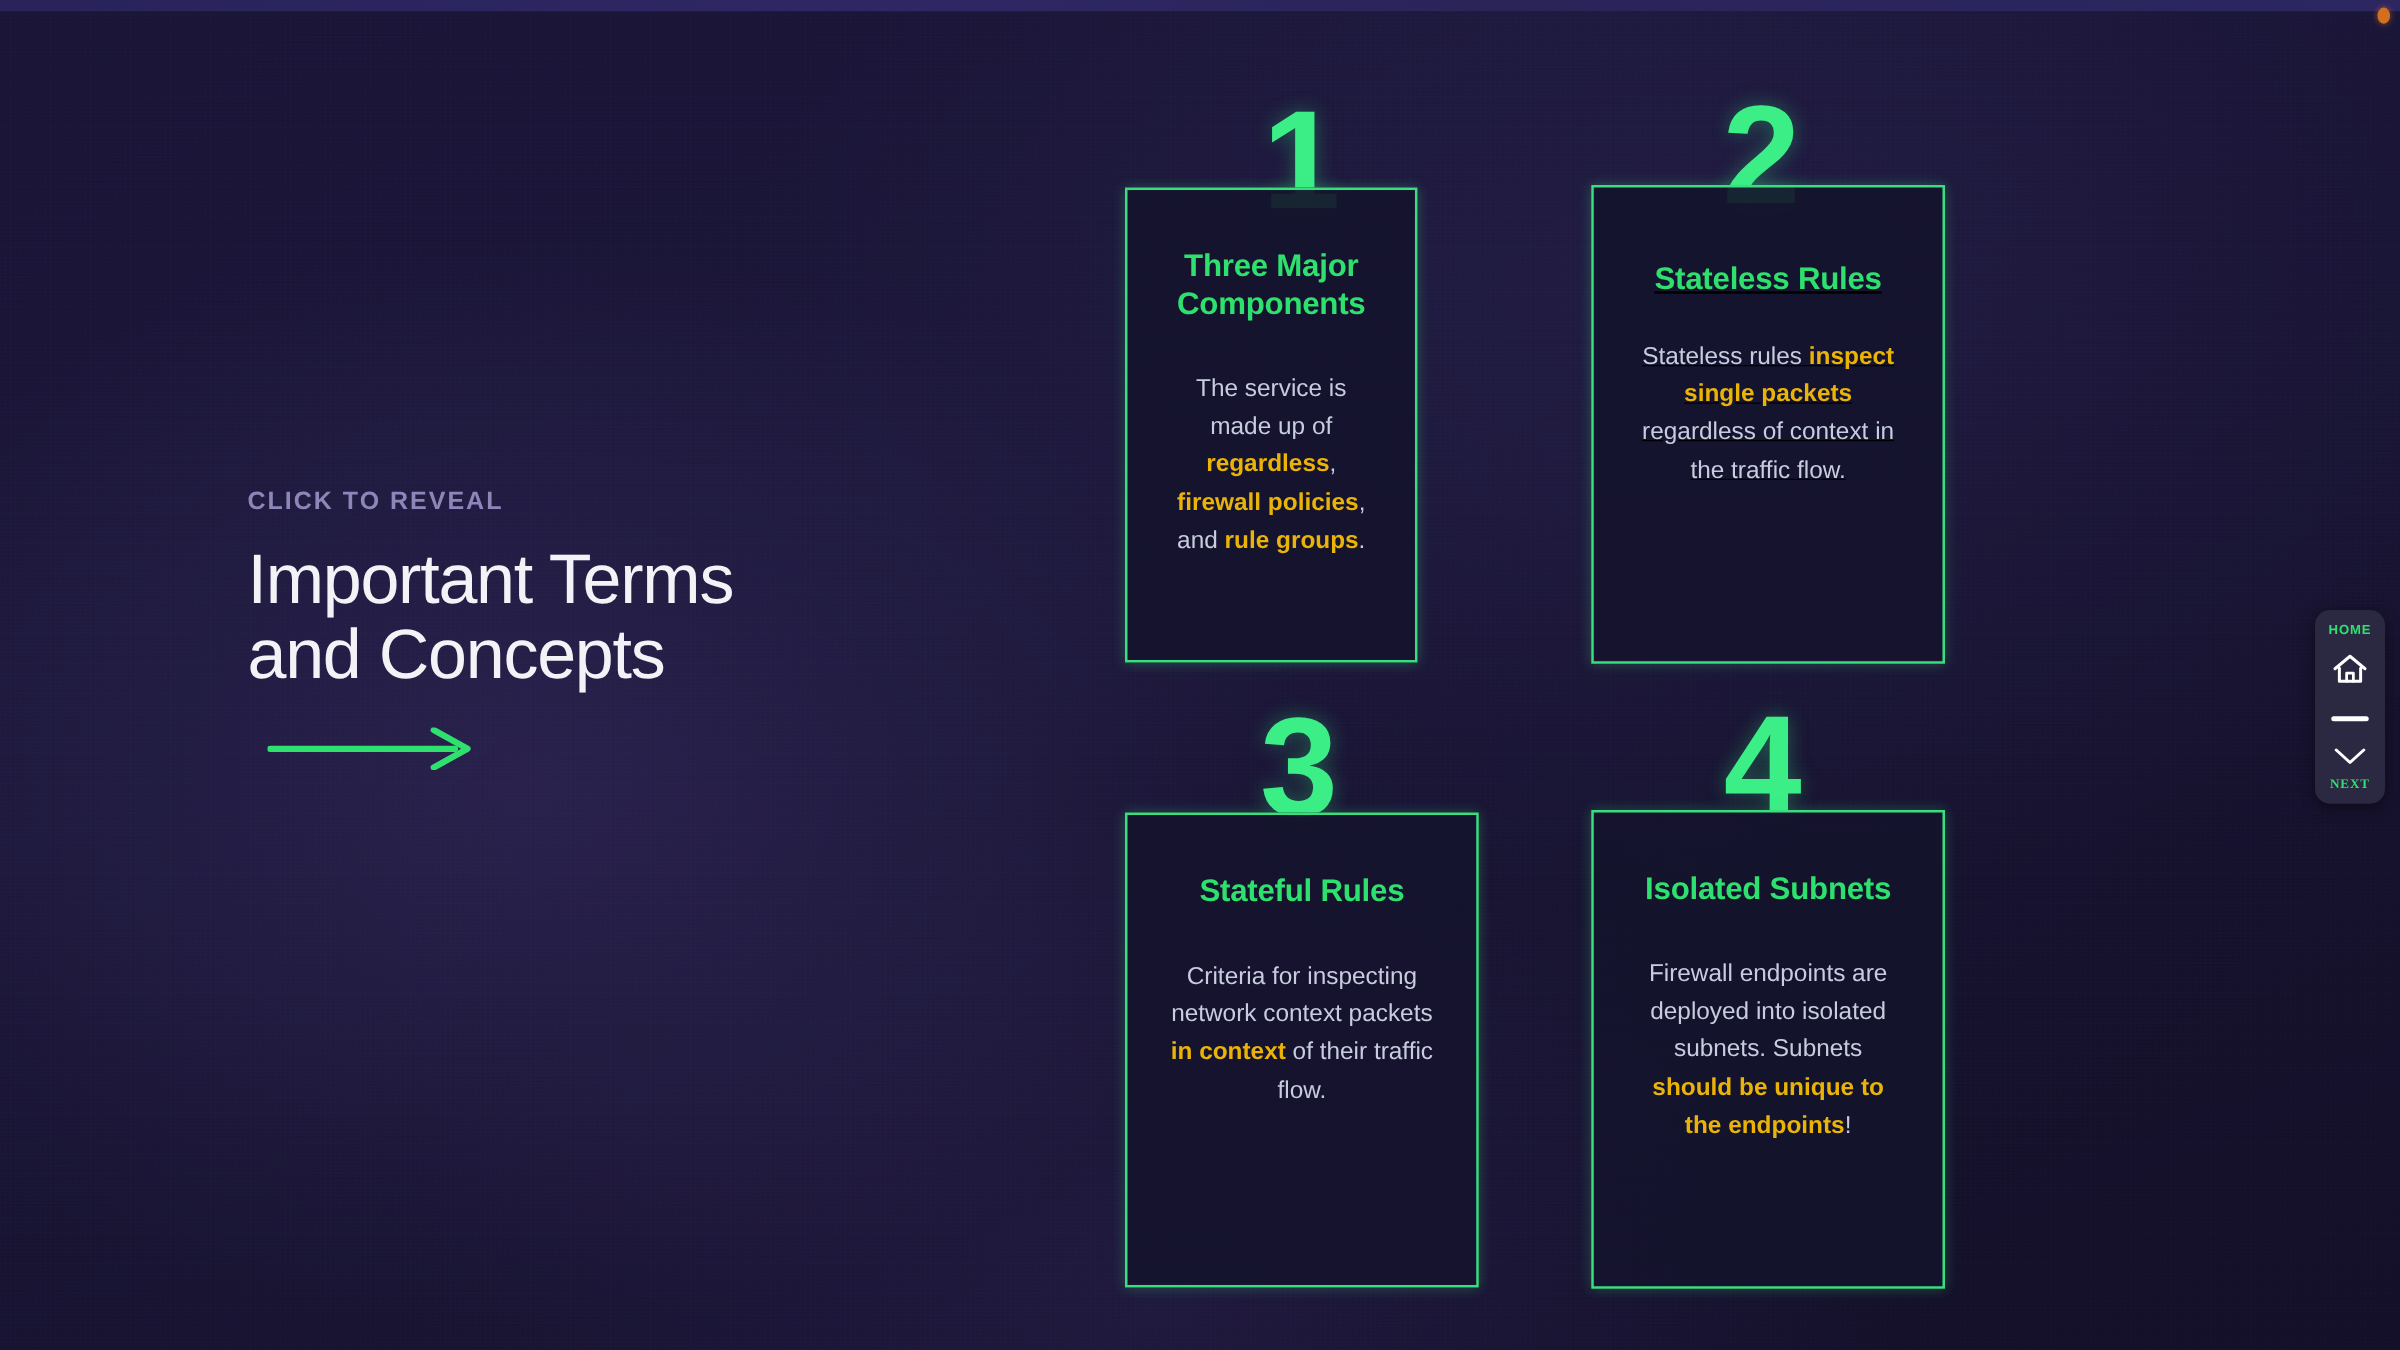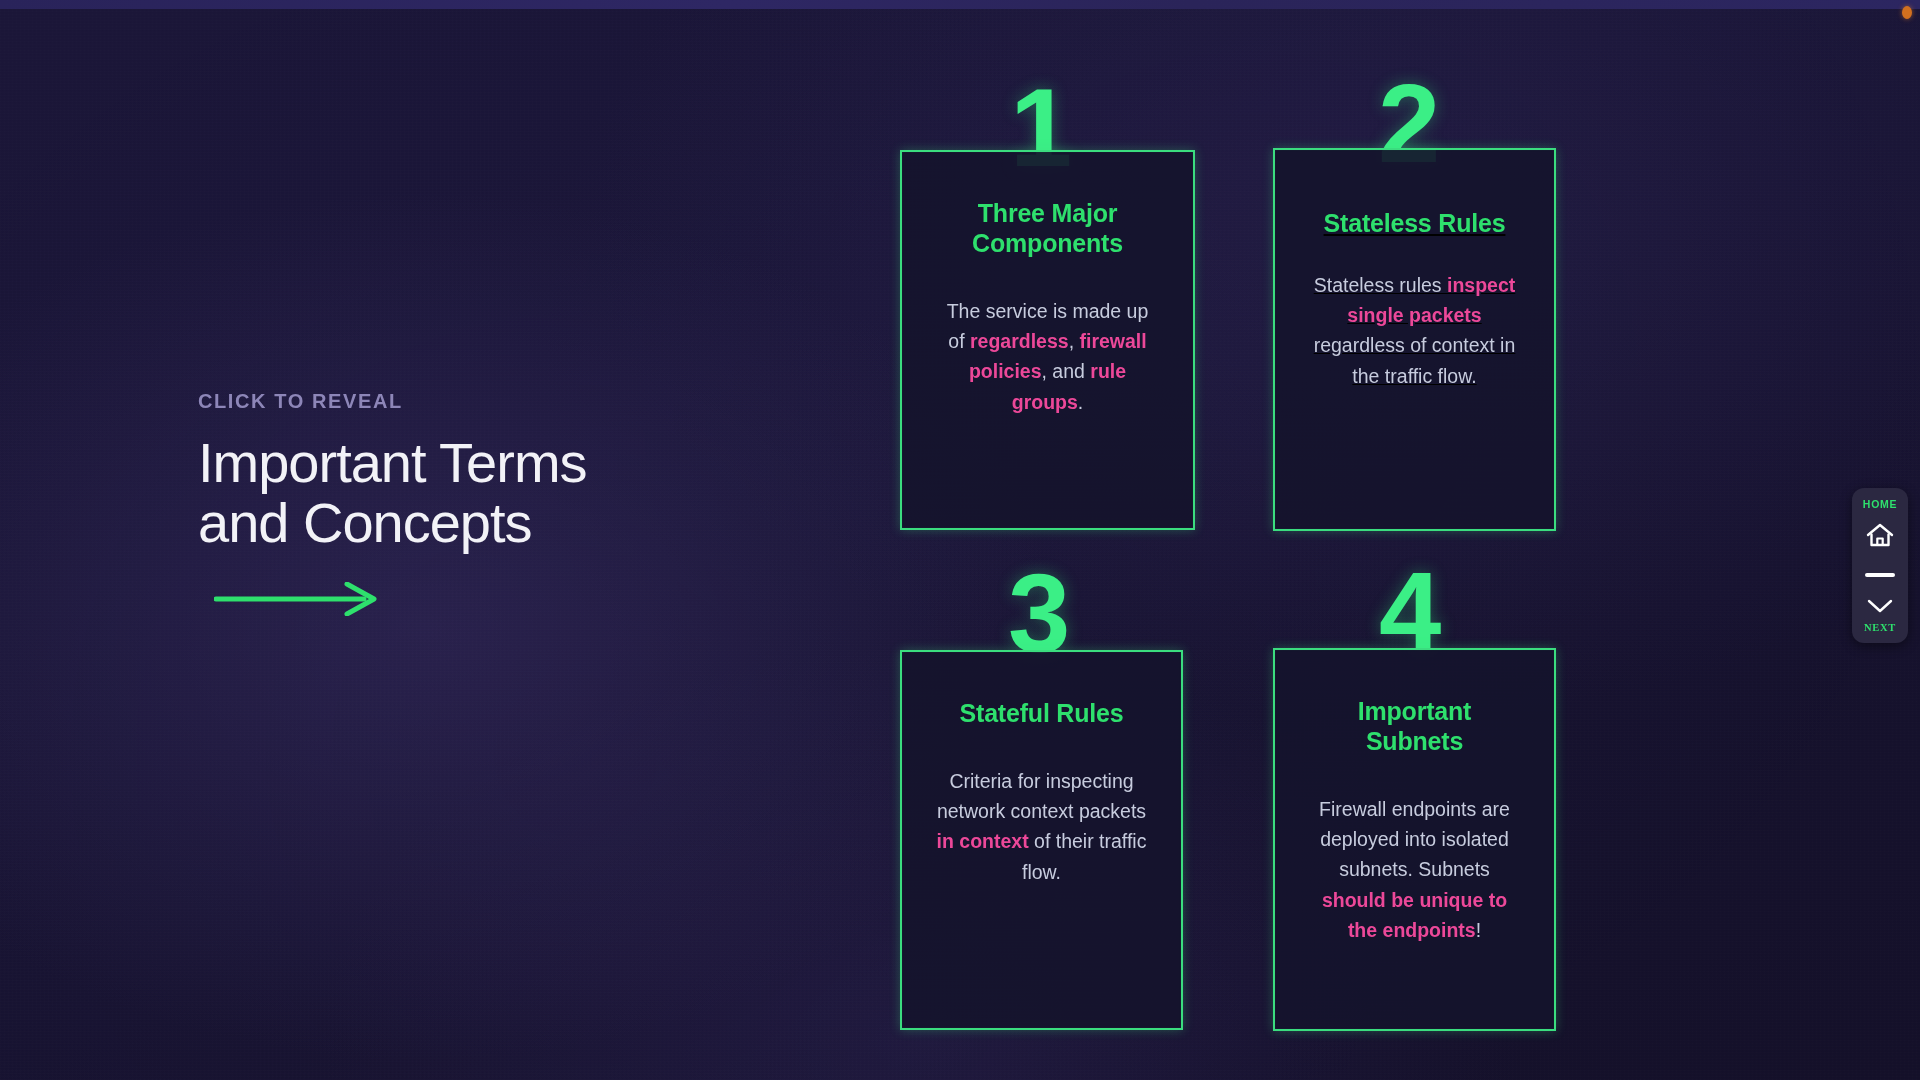--- a/index.html
+++ b/index.html
@@ -92,34 +92,34 @@
     line-height:1.2;
     letter-spacing:-0.2px;
     margin-bottom:38px;
   }
   .card-body {
     color:#c7ccde;
     font-size:19.5px;
     line-height:1.55;
     font-weight:400;
   }
-  .card-body b { color:#ec4899; font-weight:700; }
+  .card-body b { color:#eab308; font-weight:700; }
 
   .num {
     position:absolute;
     font-size:112px;
     font-weight:700;
     line-height:1;
     color:#3bef86;
     letter-spacing:-2px;
     text-shadow:0 0 16px rgba(45,225,120,0.35);
   }
 
   
-  #card-1 { left:900px; top:150px; width:295px; height:380px; }
+  #card-1 { left:900px; top:150px; width:234px; height:380px; }
   #num-1  { left:1010px; top:72px; }
   
   #card-2 { left:1273px; top:148px; width:283px; height:383px;text-decoration:underline; }
   #num-2  { left:1378px; top:68px; }
   
   #card-3 { left:900px; top:650px; width:283px; height:380px; }
   #num-3  { left:1008px; top:558px; }
   
   #card-4 { left:1273px; top:648px; width:283px; height:383px; }
   #num-4  { left:1379px; top:556px; }
@@ -205,21 +205,21 @@
   <div class="card" id="card-3">
     <div class="card-inner">
       <div class="card-title">Stateful Rules</div>
       <div class="card-body"><span>Criteria for inspecting network context packets </span><b>in context</b><span> of their traffic flow.</span></div>
     </div>
   </div>
 
   <div class="num" id="num-4">4</div>
   <div class="card" id="card-4">
     <div class="card-inner">
-      <div class="card-title">Important Subnets</div>
+      <div class="card-title">Isolated Subnets</div>
       <div class="card-body"><span>Firewall endpoints are deployed into isolated subnets. Subnets </span><b>should be unique to the endpoints</b><span>!</span></div>
     </div>
   </div>
 
   <div id="navpill">
 
     <div id="nav-top">
       <span class="nav-label">HOME</span>
       <span class="nav-ico">
         <svg width="30" height="26" viewBox="0 0 30 26" fill="none">

